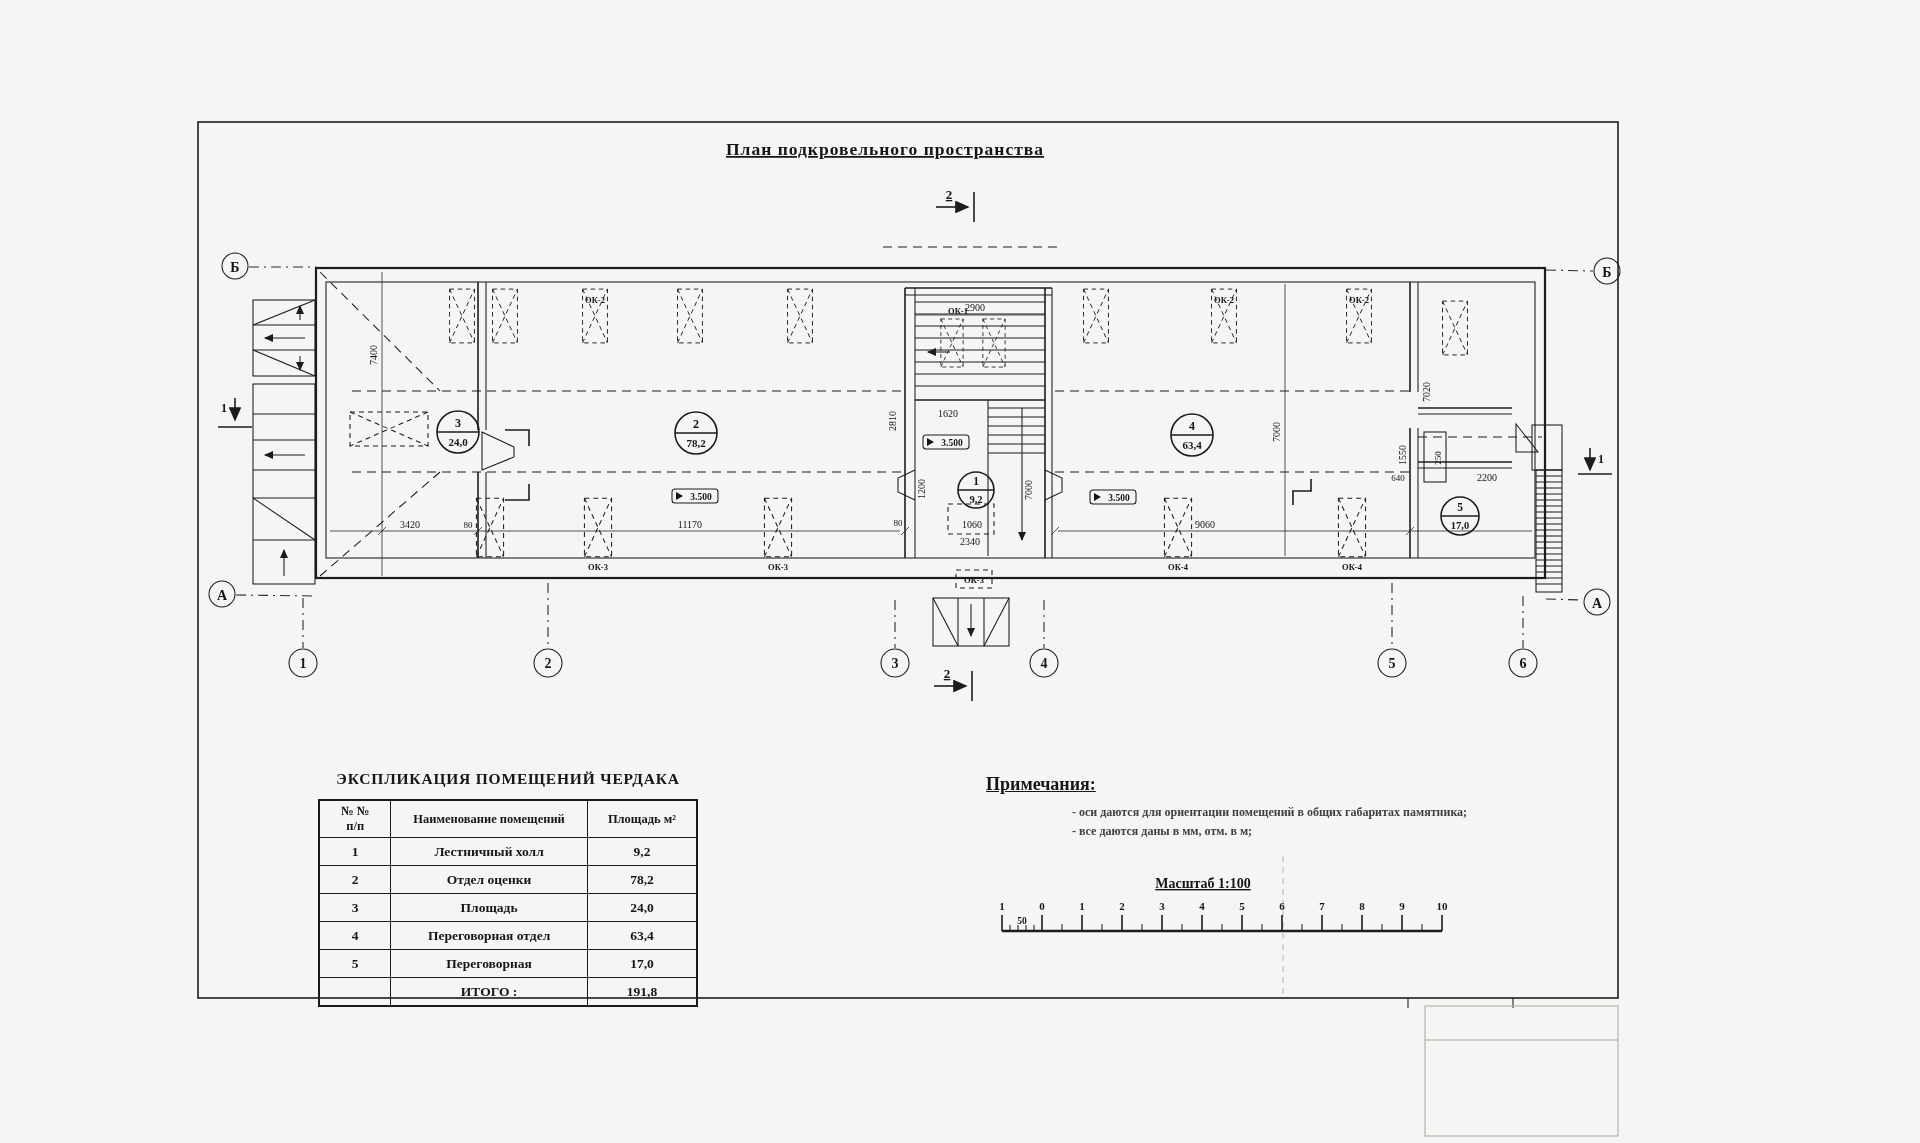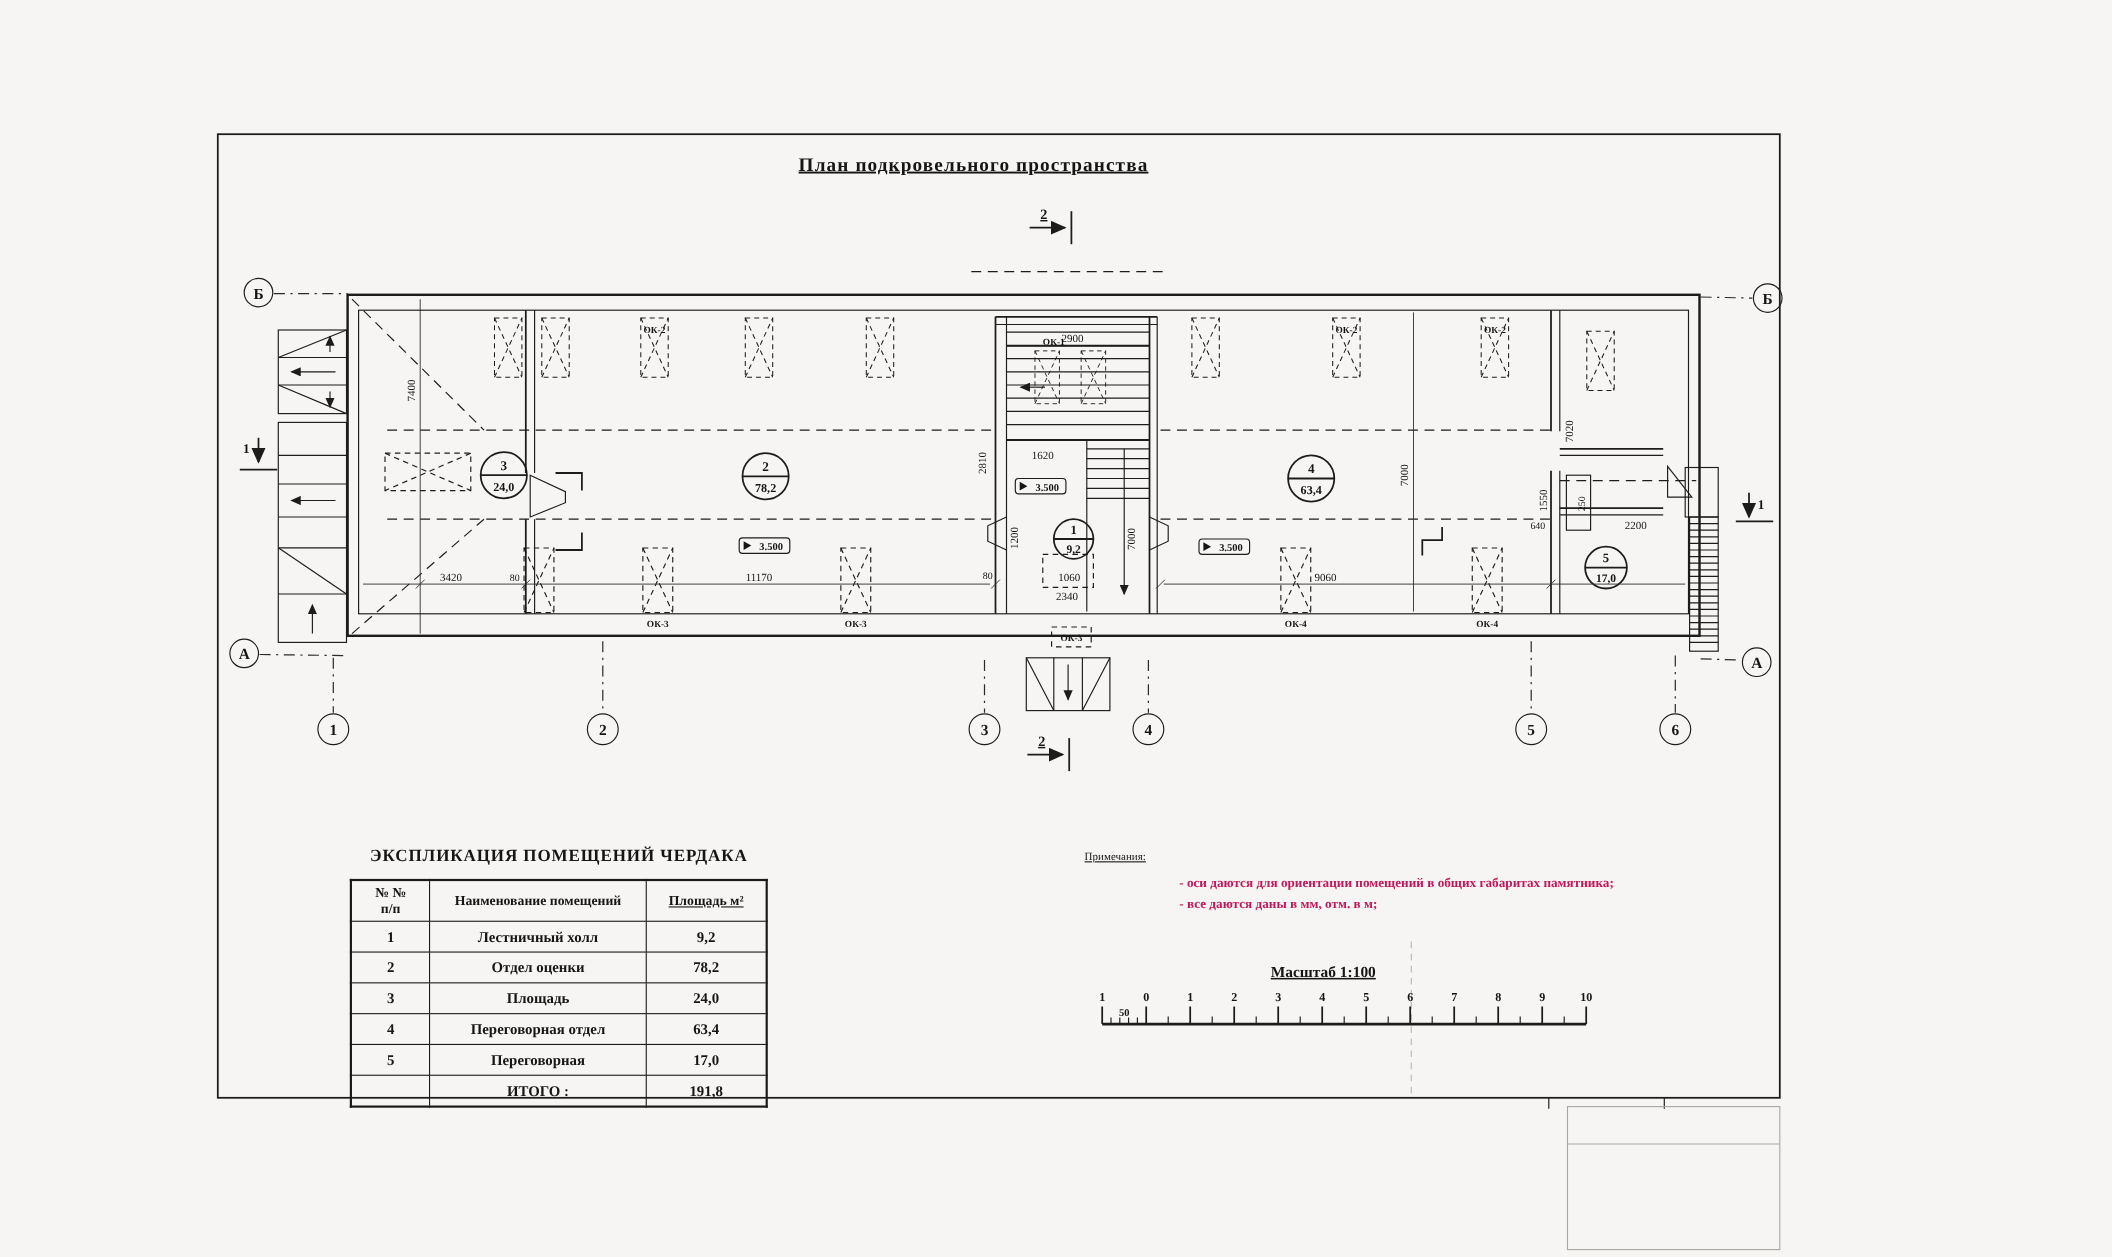--- a/index.html
+++ b/index.html
@@ -17,25 +17,25 @@
   .stamp{stroke:#a9a7a2;stroke-width:1;fill:none;}
   .b{font-weight:bold;}
   
   .expl{position:absolute;left:318px;top:770px;width:380px;}
   .expl .ttl{font-weight:bold;font-size:15.5px;letter-spacing:.8px;text-align:center;margin:0 0 11px 0;}
   .expl table{width:100%;border-collapse:collapse;border:2.2px solid #1b1b1b;}
   .expl th,.expl td{border:1.6px solid #1b1b1b;font-family:"Liberation Serif",serif;
      font-weight:bold;text-align:center;padding:3px 20px;height:21px;}
   .expl th{font-size:12.5px;}
   .expl td{font-size:13.5px;}
-  .expl .c-num{width:19%;}.expl .c-name{width:52%;}.expl .c-area{width:29%;text-decoration:underline;}
+  .expl .c-num{width:19%;}.expl .c-name{width:52%;}.expl .c-area{width:29%;}
   
   .notes{position:absolute;left:986px;top:774px;width:585px;font-size:12.5px;}
-  .notes .nt{font-weight:normal;text-decoration:underline;font-size:10px;margin:0 0 8px 0;}
-  .notes .ni{margin-left:86px;line-height:1.55;font-weight:bold;font-size:12px;color:#be185d;}
+  .notes .nt{font-weight:bold;text-decoration:underline;font-size:18px;margin:0 0 8px 0;}
+  .notes .ni{margin-left:86px;line-height:1.55;font-weight:bold;font-size:12px;color:#404040;}
 </style>
 </head>
 <body>
 
 <div class="page">
 
 <svg width="1920" height="1143" viewBox="0 0 1920 1143">
 
   <defs>
     <symbol id="win" viewBox="0 0 30 62">

